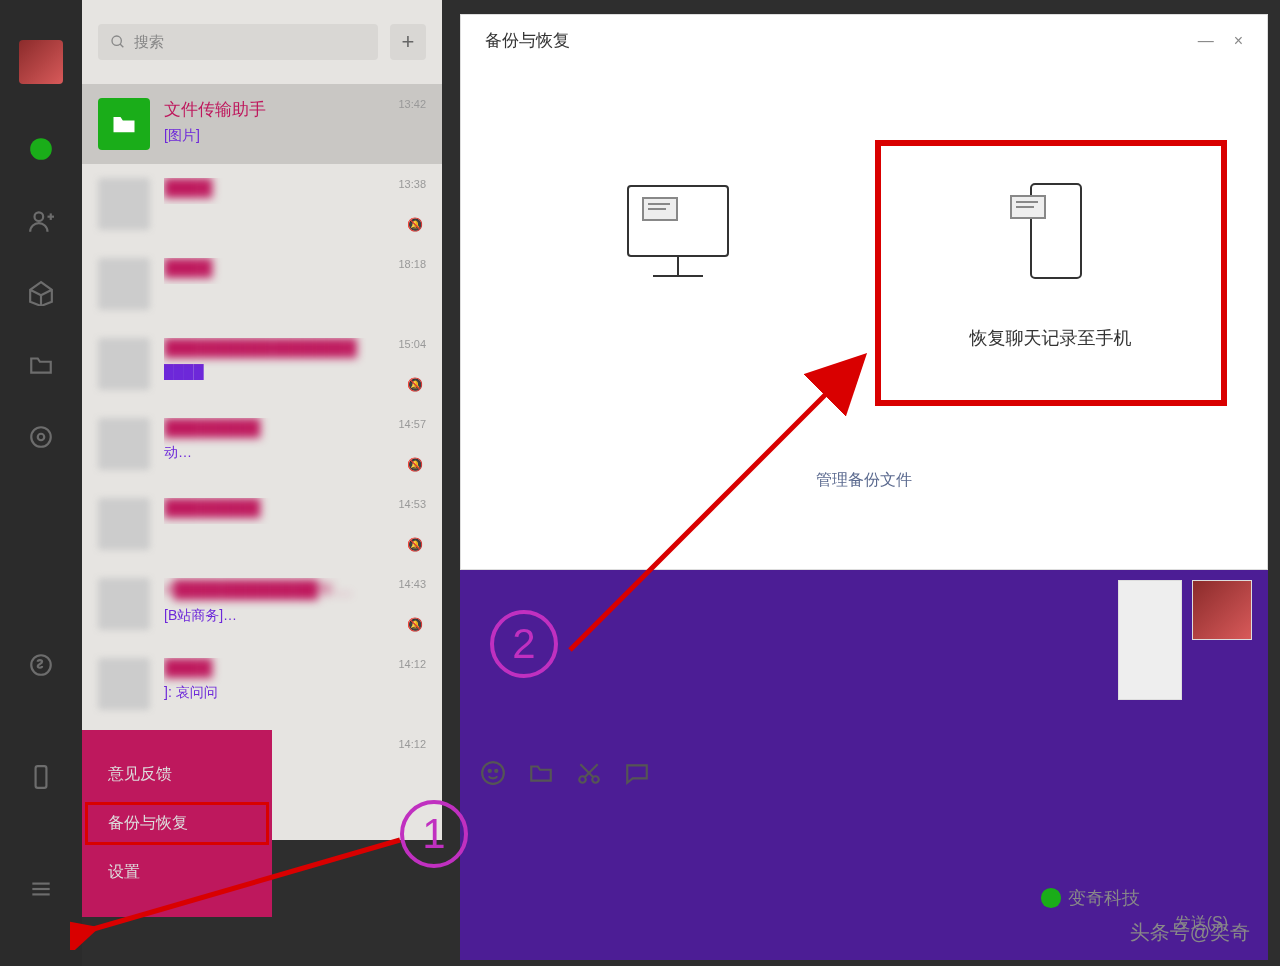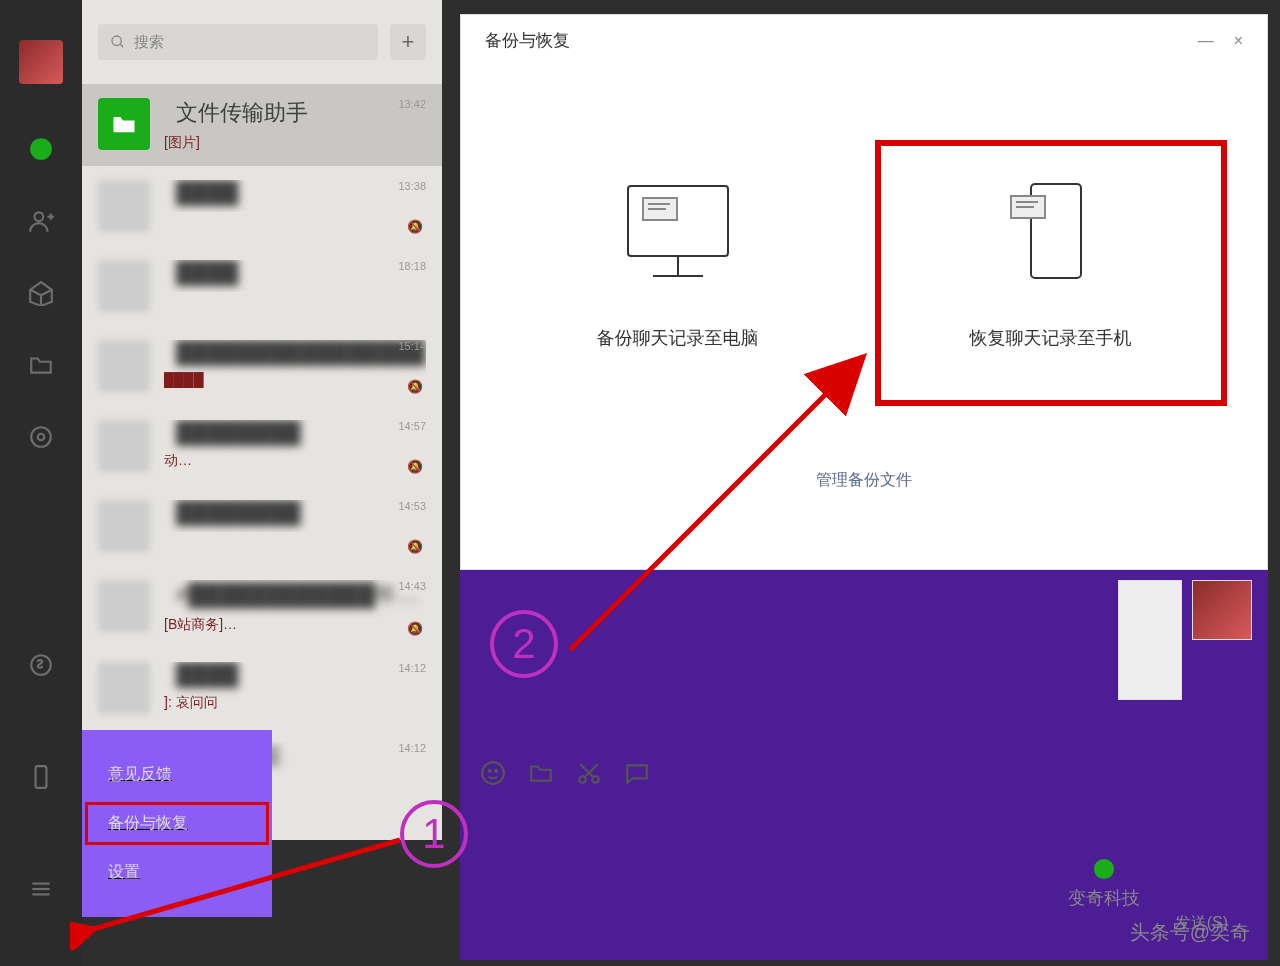--- a/index.html
+++ b/index.html
@@ -16,27 +16,27 @@
 .search-row { display: flex; align-items: center; padding: 24px 16px; gap: 12px; }
 .search-box { flex: 1; height: 36px; background: #d9d7d4; border-radius: 4px; display: flex; align-items: center; padding: 0 12px; color: #888; font-size: 15px; }
 .search-box svg { margin-right: 8px; }
 .add-btn { width: 36px; height: 36px; background: #d9d7d4; border-radius: 4px; display: flex; align-items: center; justify-content: center; color: #666; font-size: 22px; cursor: pointer; }
 
 .chat-item { display: flex; align-items: flex-start; padding: 14px 16px; gap: 14px; position: relative; }
 .chat-item.sel { background: #c9c7c4; }
 .chat-avatar { width: 52px; height: 52px; background: #1aad19; border-radius: 4px; display: flex; align-items: center; justify-content: center; flex-shrink: 0; }
 .chat-avatar.blur { background: #ccc; filter: blur(3px); }
 .chat-body { flex: 1; overflow: hidden; }
-.chat-name { font-size: 22px; color: #404040; margin-bottom: 6px; white-space: nowrap; overflow: hidden; margin-left: 12px; }
+.chat-name { font-size: 17px; color: #be185d; margin-bottom: 6px; white-space: nowrap; overflow: hidden; }
 .chat-name.blur { filter: blur(4px); }
-.chat-preview { font-size: 14px; color: #7f1d1d; }
+.chat-preview { font-size: 14px; color: #6d28d9; }
 .chat-time { position: absolute; right: 16px; top: 14px; font-size: 11px; color: #999; }
 .chat-mute { position: absolute; right: 18px; bottom: 12px; font-size: 13px; color: #aaa; }
 
-.popup-menu { position: absolute; left: 82px; top: 730px; width: 190px; background: #8b5cf6; padding: 20px 0; z-index: 50; text-decoration: underline; }
+.popup-menu { position: absolute; left: 82px; top: 730px; width: 190px; background: #be185d; padding: 20px 0; z-index: 50; }
 .popup-item { padding: 14px 26px; color: #ddd; font-size: 16px; cursor: pointer; }
 .popup-item.hl { outline: 3px solid #d90000; outline-offset: -6px; }
 
 .main-panel { position: absolute; left: 460px; top: 14px; width: 808px; height: 556px; background: #fff; border: 1px solid #ddd; }
 .panel-header { display: flex; align-items: center; justify-content: space-between; padding: 14px 24px; }
 .panel-title { font-size: 17px; color: #333; }
 .panel-ctrl { display: flex; gap: 20px; color: #888; }
 .panel-body { display: flex; justify-content: space-around; padding: 80px 30px 40px; }
 .option { width: 340px; text-align: center; cursor: pointer; padding: 20px 10px 50px; }
 .option.hl { outline: 6px solid #d90000; }
@@ -49,21 +49,21 @@
 .preview-img { width: 64px; height: 120px; background: #eee; border: 1px solid #ddd; }
 .preview-img.red { width: 60px; height: 60px; background: linear-gradient(135deg,#8b2b2b,#d85a5a); }
 .toolbar { position: absolute; left: 20px; top: 190px; display: flex; gap: 22px; }
 .tool-icon { width: 26px; height: 26px; color: #555; cursor: pointer; }
 .send-btn { position: absolute; right: 20px; bottom: 20px; color: #888; font-size: 16px; padding: 6px 20px; }
 
 .marker1 { position: absolute; left: 400px; top: 800px; width: 68px; height: 68px; border: 4px solid #c030c0; border-radius: 50%; color: #c030c0; font-size: 42px; display: flex; align-items: center; justify-content: center; z-index: 60; }
 .marker2 { position: absolute; left: 490px; top: 610px; width: 68px; height: 68px; border: 4px solid #c030c0; border-radius: 50%; color: #c030c0; font-size: 42px; display: flex; align-items: center; justify-content: center; z-index: 60; }
 .arrow1 { position: absolute; z-index: 55; pointer-events: none; }
 .watermark { position: absolute; right: 30px; bottom: 20px; color: #888; font-size: 20px; z-index: 70; display:flex; align-items:center; gap:6px;}
-.watermark2 { position: absolute; right: 140px; bottom: 56px; color: #888; font-size: 18px; z-index: 70; display:flex; align-items:center; gap:6px;flex-direction:column;}
+.watermark2 { position: absolute; right: 140px; bottom: 56px; color: #888; font-size: 18px; z-index: 70; display:flex; align-items:center; gap:6px;}
 </style>
 </head>
 <body>
 
 <div class="sidebar">
   <div class="avatar"></div>
   <div class="side-icon active">
     <svg viewBox="0 0 24 24" fill="#1aad19">
         <circle cx="12" cy="12" r="10"></circle>
       </svg>
@@ -160,21 +160,21 @@
     <div class="chat-time">18:18</div>
     </div>
       <div class="chat-item">
     <div class="chat-avatar blur">
       
     </div>
     <div class="chat-body">
       <div class="chat-name blur">████████████████</div>
       <div class="chat-preview">████</div>
     </div>
-    <div class="chat-time">15:14</div>
+    <div class="chat-time">15:04</div>
     <div class="chat-mute">🔕</div>
       </div>
       <div class="chat-item">
     <div class="chat-avatar blur">
       
     </div>
     <div class="chat-body">
       <div class="chat-name blur">████████</div>
       <div class="chat-preview">动…</div>
     </div>
@@ -245,21 +245,20 @@
       <div class="option-icon">
         <svg width="140" height="110" viewBox="0 0 140 110" fill="none" stroke="#333" stroke-width="2">
           <rect x="20" y="10" width="100" height="70" rx="3"></rect>
           <line x1="70" y1="80" x2="70" y2="100"></line>
           <line x1="45" y1="100" x2="95" y2="100"></line>
           <rect x="35" y="22" width="34" height="22" fill="#eee" stroke="#888"></rect>
           <line x1="40" y1="28" x2="62" y2="28" stroke="#888"></line>
           <line x1="40" y1="33" x2="58" y2="33" stroke="#888"></line>
         </svg>
       </div>
-      <div class="option-label">备份聊天记录至电脑</div>
     </div>
     <div class="option hl">
       <div class="option-icon">
         <svg width="120" height="110" viewBox="0 0 120 110" fill="none" stroke="#333" stroke-width="2">
           <rect x="40" y="8" width="50" height="94" rx="4"></rect>
           <rect x="20" y="20" width="34" height="22" fill="#eee" stroke="#888"></rect>
           <line x1="25" y1="26" x2="47" y2="26" stroke="#888"></line>
           <line x1="25" y1="31" x2="43" y2="31" stroke="#888"></line>
         </svg>
       </div>

